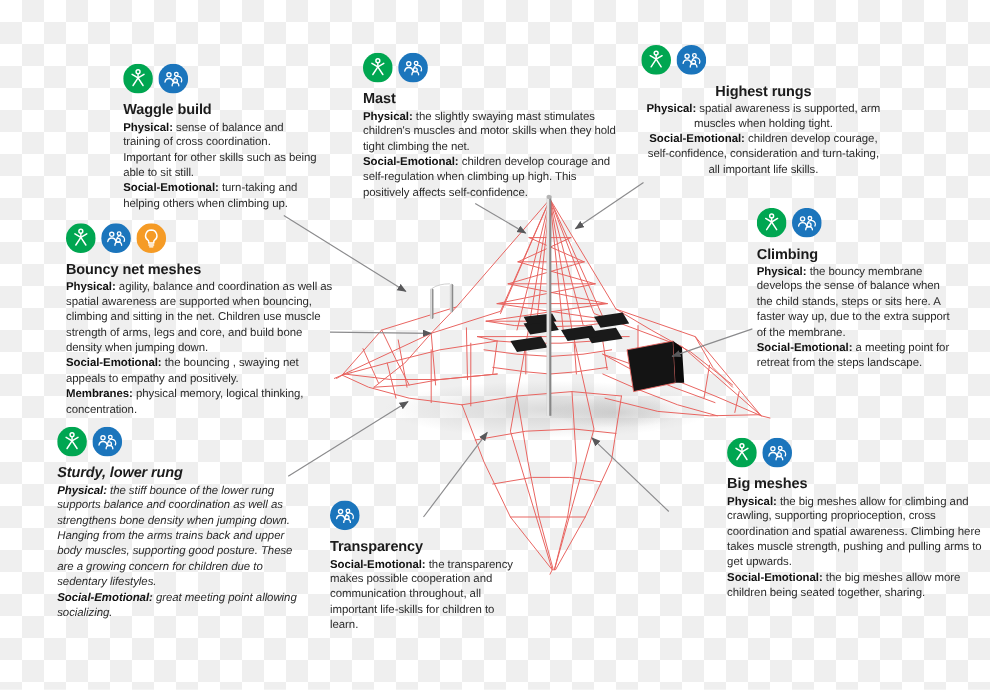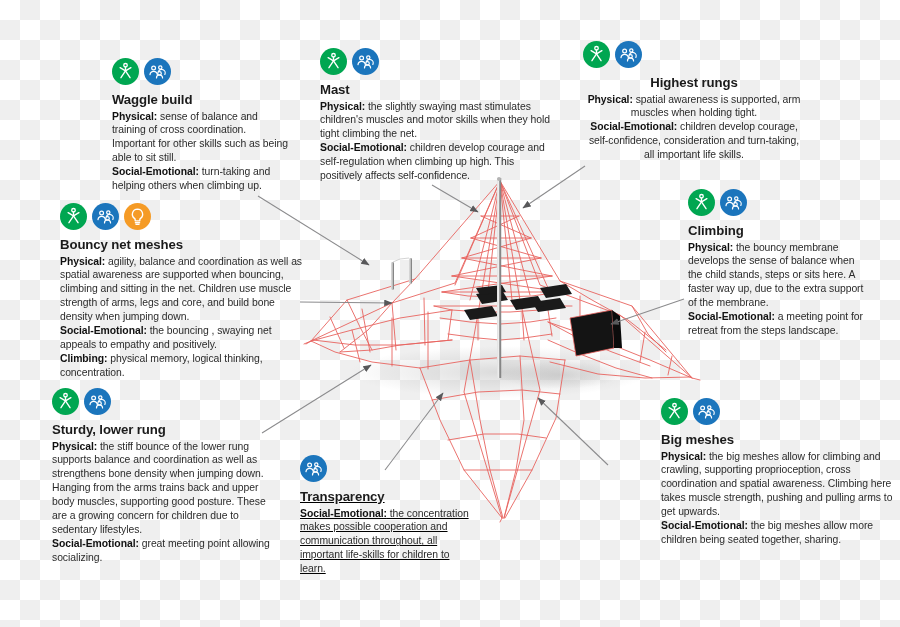--- a/index.html
+++ b/index.html
@@ -56,26 +56,26 @@
     font-size: 10.4px;
     color: #2b2b2b;
     line-height: 1.345;
     letter-spacing: -0.05px;
   }
   .c-body b { font-weight: bold; color: #111; }
   .c-body p { margin: 0; }
 
   
   #co-waggle      { left: 112px; top: 58px;  width: 180px; }
-  #co-mast        { left: 320px; top: 48px;  width: 232px; }
+  #co-mast        { left: 320px; top: 48px;  width: 232px; padding-left: 10px; }
   #co-highest     { left: 583px; top: 41px;  width: 222px; text-align: center; }
   #co-bouncy      { left: 60px;  top: 203px; width: 244px; }
   #co-membranes   { left: 688px; top: 189px; width: 182px; }
-  #co-sturdy      { left: 52px;  top: 388px; width: 222px; }
-  #co-transparency{ left: 300px; top: 455px; width: 170px; text-decoration: underline; }
+  #co-sturdy      { left: 52px;  top: 388px; width: 222px; font-style: italic; }
+  #co-transparency{ left: 300px; top: 455px; width: 170px; }
   #co-bigmeshes   { left: 613px; top: 398px; width: 234px; margin-left: 48px; }
 
   #art { position: absolute; left: 0; top: 0; }
   #arrows { position: absolute; left: 0; top: 0; pointer-events: none; }
 </style>
 </head>
 <body>
 
 <div id="stage">
 
@@ -366,21 +366,21 @@
               <path d="M13.5 23.4 L18.5 23.4"></path>
               <path d="M14.3 25.4 L17.7 25.4"></path>
             </g>
           </svg>
         </span>
     </div>
     <div class="c-title">Bouncy net meshes</div>
     <div class="c-body">
       <p><b>Physical:</b><span> agility, balance and coordination as well as spatial awareness are supported when bouncing, climbing and sitting in the net. Children use muscle strength of arms, legs and core, and build bone density when jumping down.</span></p>
       <p><b>Social-Emotional:</b><span> the bouncing , swaying net appeals to empathy and positively.</span></p>
-      <p><b>Climbing:</b><span> physical memory, logical thinking, concentration.</span></p>
+      <p><b>Membranes:</b><span> physical memory, logical thinking, concentration.</span></p>
     </div>
   </div>
 
   <div class="callout" id="co-membranes">
     <div class="icons">
       <span class="badge">
           <svg viewBox="0 0 32 32" width="27" height="27">
             <circle cx="16" cy="16" r="16" fill="#00a651"></circle>
             <g fill="none" stroke="#fff" stroke-width="1.6" stroke-linecap="round" stroke-linejoin="round">
               <circle cx="16" cy="8.6" r="2.1"></circle>
@@ -458,21 +458,21 @@
               <path d="M7.1 19.6 a4.4 4.4 0 0 1 8.7 0"></path>
               <path d="M17.1 15.9 a3.8 3.8 0 0 1 7.6 3.6"></path>
               <path d="M14.8 23.6 a3.6 3.6 0 0 1 7.2 0"></path>
               <circle cx="18.4" cy="18.3" r="2.1"></circle>
             </g>
           </svg>
         </span>
     </div>
     <div class="c-title">Transparency</div>
     <div class="c-body">
-      <p><b>Social-Emotional:</b><span> the concentration makes possible cooperation and communication throughout, all important life-skills for children to learn.</span></p>
+      <p><b>Social-Emotional:</b><span> the transparency makes possible cooperation and communication throughout, all important life-skills for children to learn.</span></p>
     </div>
   </div>
 
   <div class="callout" id="co-bigmeshes">
     <div class="icons">
       <span class="badge">
           <svg viewBox="0 0 32 32" width="27" height="27">
             <circle cx="16" cy="16" r="16" fill="#00a651"></circle>
             <g fill="none" stroke="#fff" stroke-width="1.6" stroke-linecap="round" stroke-linejoin="round">
               <circle cx="16" cy="8.6" r="2.1"></circle>

